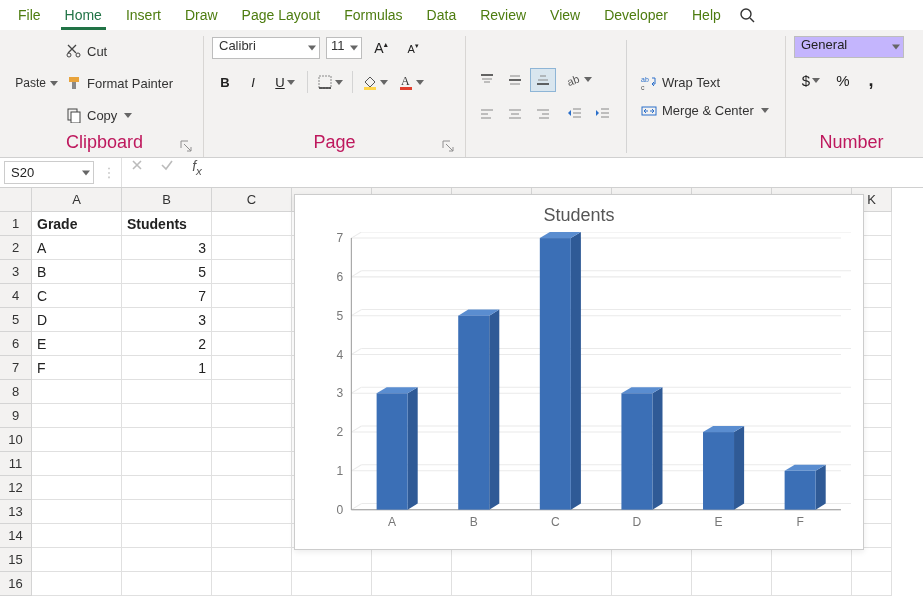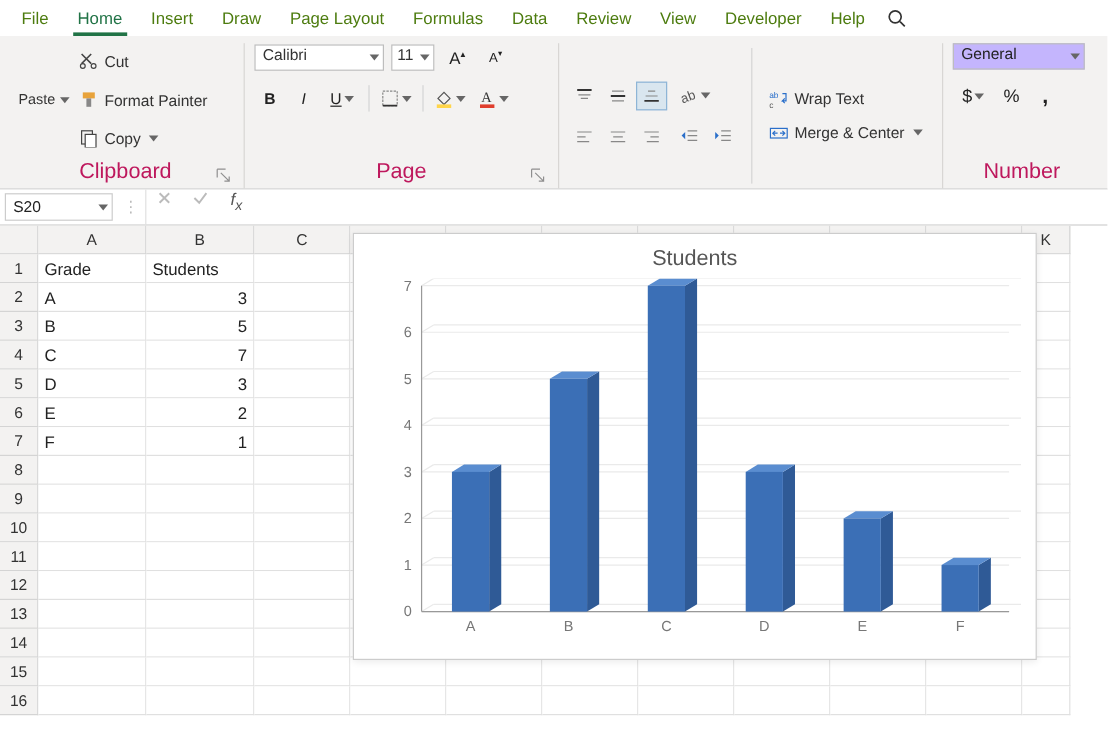--- a/index.html
+++ b/index.html
@@ -209,21 +209,21 @@
   .cell {
     border-right:1px solid #e0e0e0;
     border-bottom:1px solid #e0e0e0;
     padding: 0 5px;
     font-size:14px;
     display:flex; align-items:center;
     overflow:hidden;
     background:#fff;
   }
   .cell.right { justify-content:flex-end; }
-  .cell.bold { font-weight:normal; }
+  .cell.bold { font-weight:bold; }
   .corner { background:#f3f2f1; border-right:1px solid #d4d4d4; border-bottom:1px solid #d4d4d4; }
 
   
   .chart {
     position:absolute;
     left: 294px; top: 6px;
     width: 570px; height: 356px;
     background:#fff;
     border:1px solid #ccc;
     box-shadow: 0 2px 6px rgba(0,0,0,.08);

